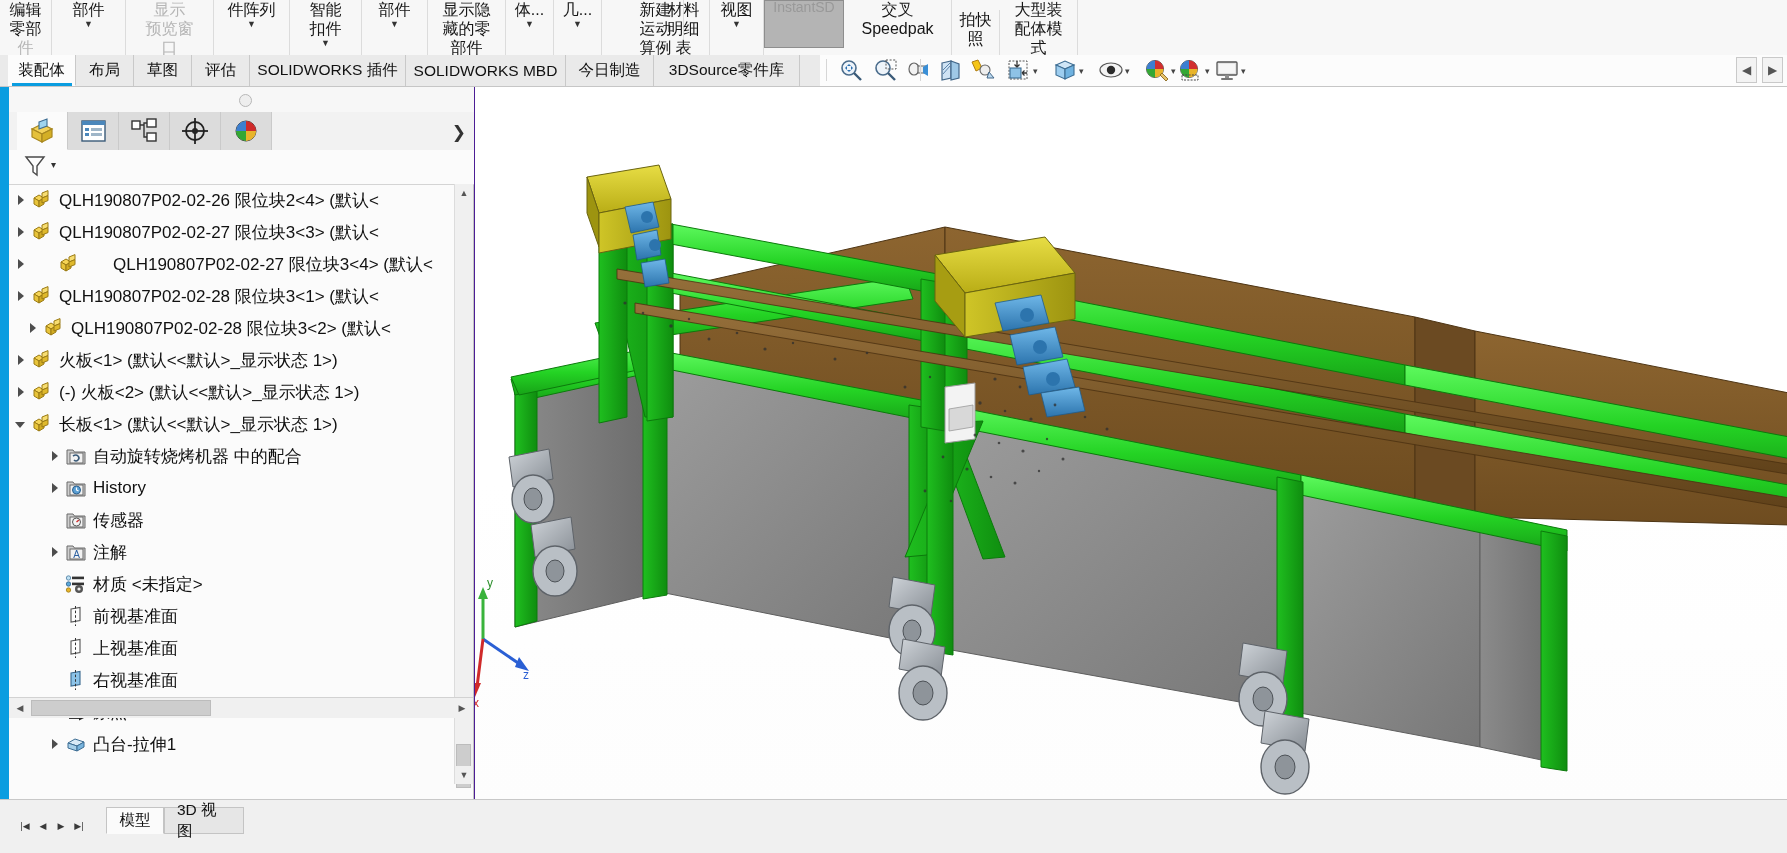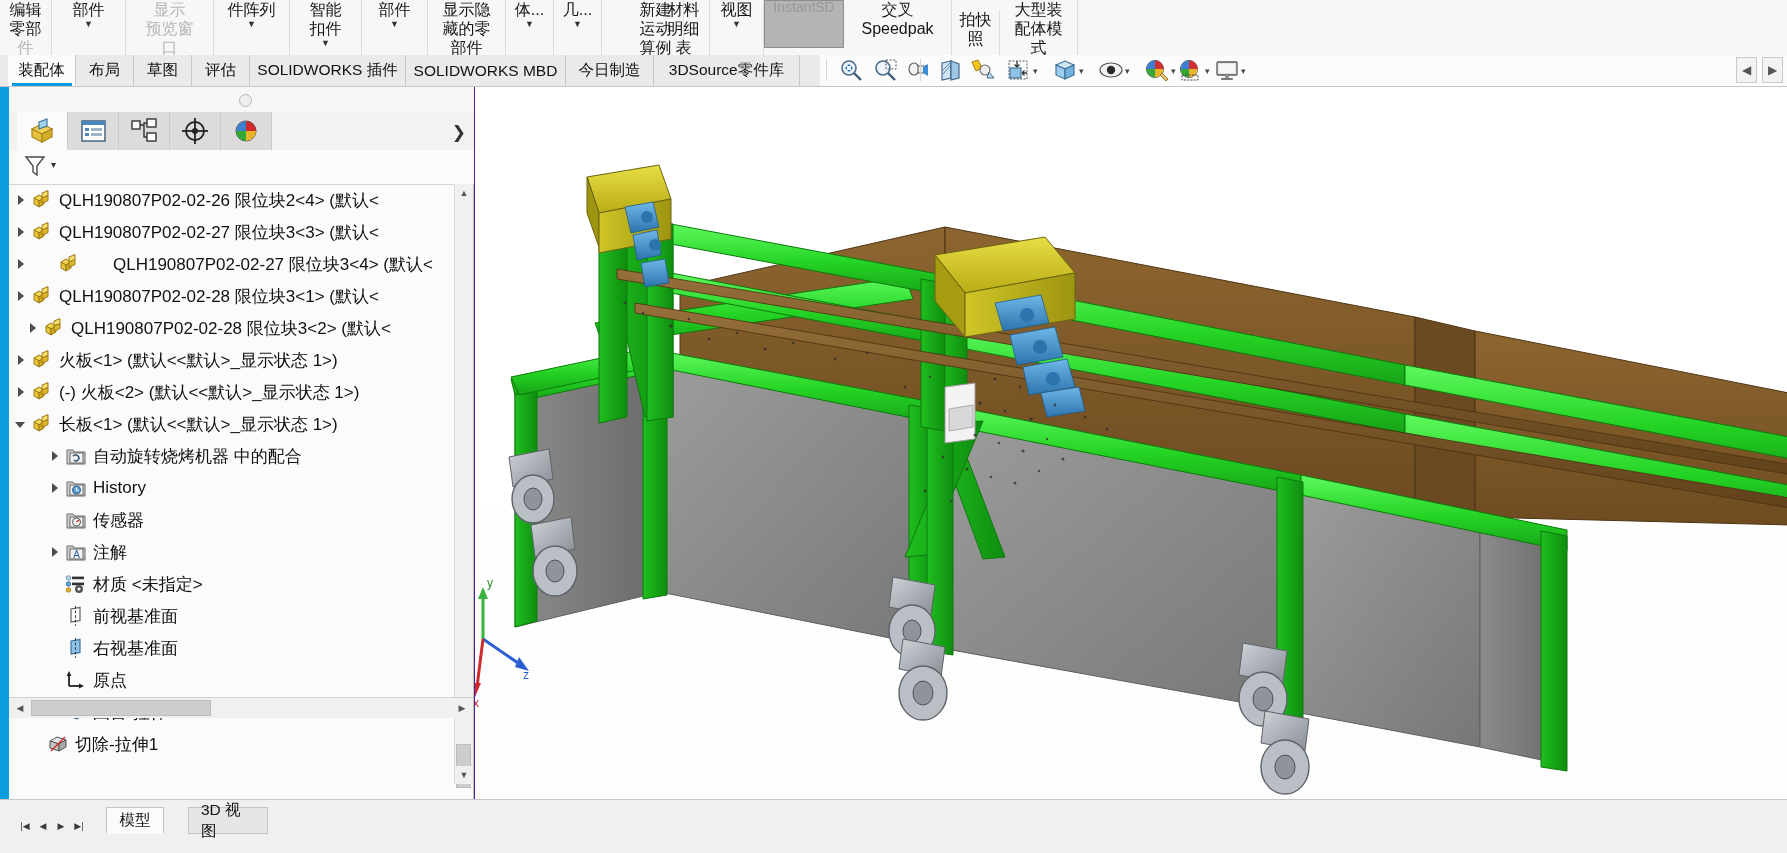--- a/index.html
+++ b/index.html
@@ -501,20 +501,28 @@
             </svg></div>
           <div class="tlabel">材质 &lt;未指定&gt;</div>
         </div>
         <div class="trow" style="padding-left: 34px;">
           <div class="tarrow"></div>
           <div class="ticon"><svg width="22" height="22" viewBox="0 0 22 22">
               <path d="M6 4 l9 -1.5 l0 13 l-9 1.5 z" fill="#fdfdfd" stroke="#555" stroke-width="1.1"></path>
               <line x1="10.5" y1="1" x2="10.5" y2="21" stroke="#333" stroke-width="1" stroke-dasharray="2.6,2"></line>
             </svg></div>
           <div class="tlabel">前视基准面</div>
+        </div>
+        <div class="trow" style="padding-left: 34px;">
+          <div class="tarrow"></div>
+          <div class="ticon"><svg width="22" height="22" viewBox="0 0 22 22">
+              <path d="M6 4 l9 -1.5 l0 13 l-9 1.5 z" fill="#fdfdfd" stroke="#555" stroke-width="1.1"></path>
+              <line x1="10.5" y1="1" x2="10.5" y2="21" stroke="#333" stroke-width="1" stroke-dasharray="2.6,2"></line>
+            </svg></div>
+          <div class="tlabel">上视基准面</div>
         </div>
         <div class="trow" style="padding-left: 34px;">
           <div class="tarrow"></div>
           <div class="ticon"><svg width="22" height="22" viewBox="0 0 22 22">
               <path d="M6 4 l9 -1.5 l0 13 l-9 1.5 z" fill="#8cc3e8" stroke="#39688f" stroke-width="1.1"></path>
               <line x1="10.5" y1="1" x2="10.5" y2="21" stroke="#333" stroke-width="1" stroke-dasharray="2.6,2"></line>
             </svg></div>
           <div class="tlabel">右视基准面</div>
         </div>
         <div class="trow" style="padding-left: 34px;">
@@ -796,19 +804,19 @@
     <div class="bb-nav" id="bbnav">
         <div>|◀</div>
         <div>◀</div>
         <div>▶</div>
         <div>▶|</div>
       </div>
     <div id="bbtabs">
         <div class="bb-tab sel" style="left: 106px; width: 58px;">
           <span>模型</span>
         </div>
-        <div class="bb-tab" style="left: 164px; width: 80px; margin-left: 24px;">
+        <div class="bb-tab" style="left: 164px; width: 80px;">
           <span>3D 视图</span>
         </div>
       </div>
   </div>
 
 </div>
 
 </body></html>

